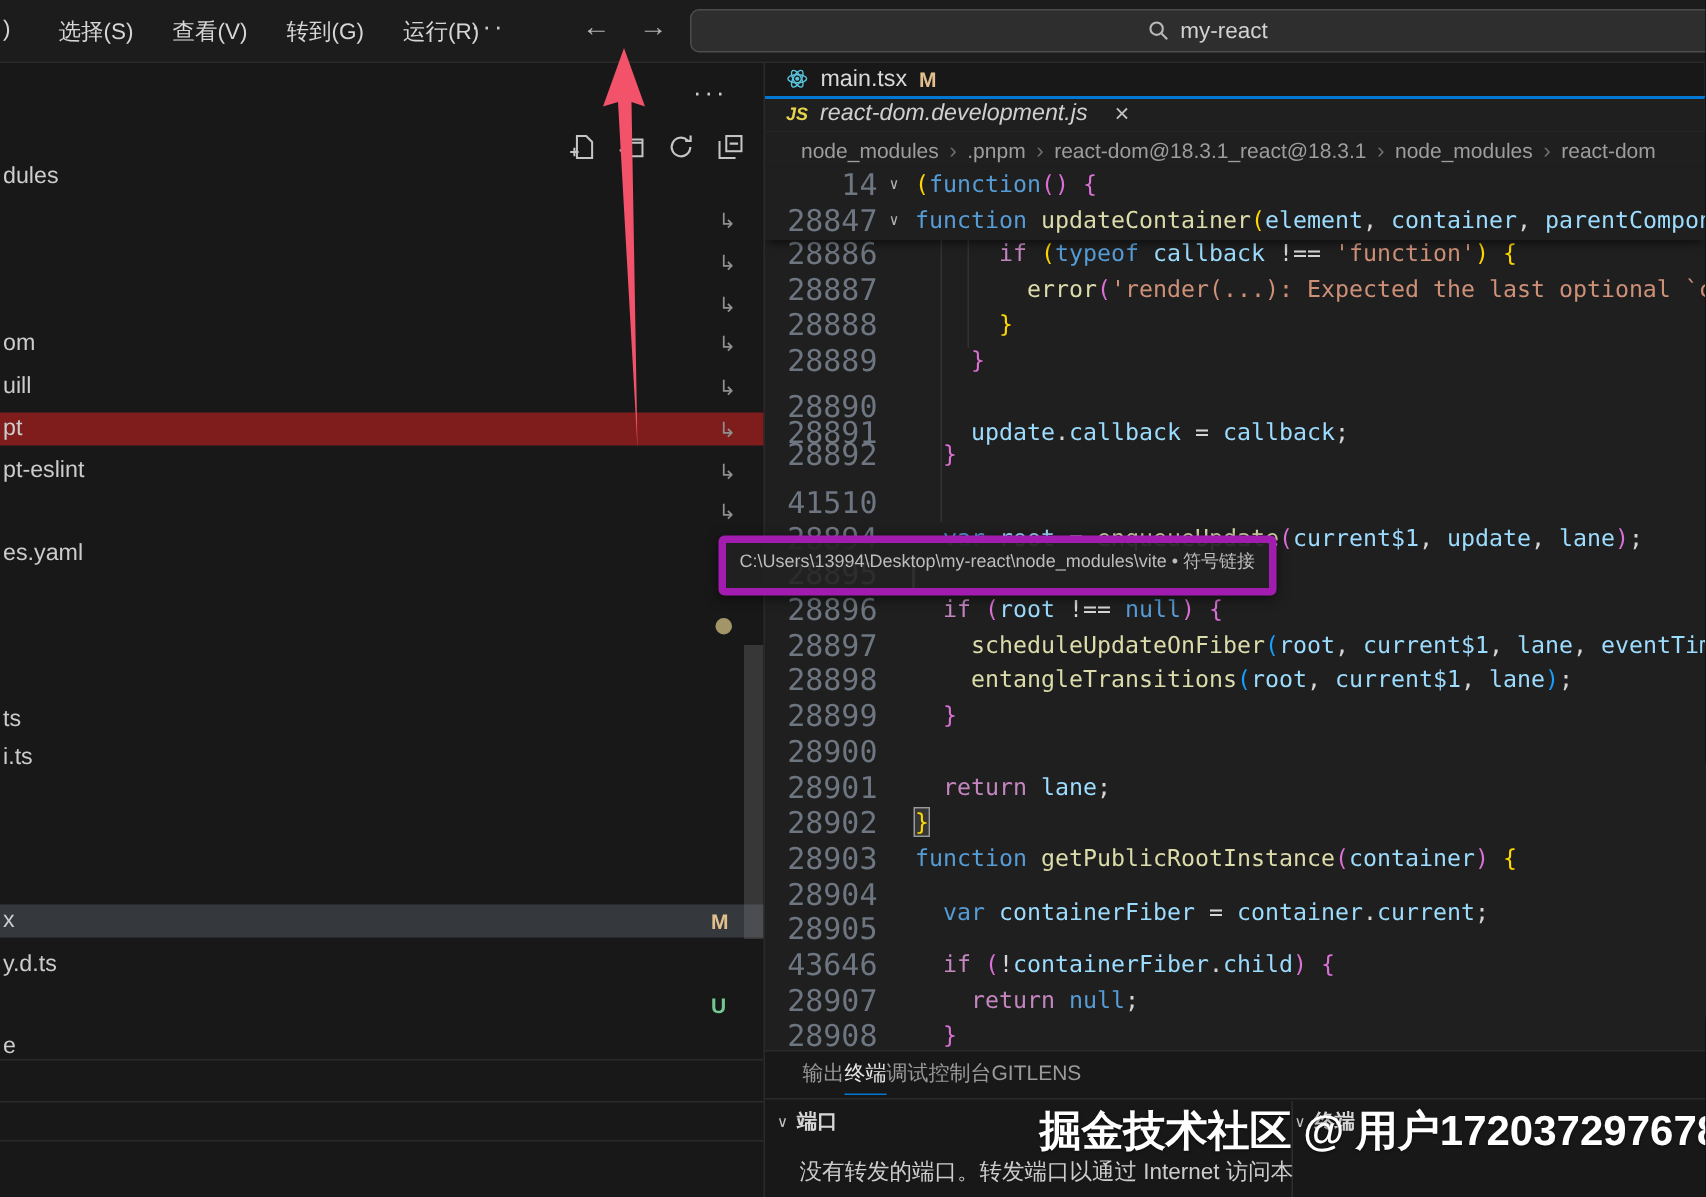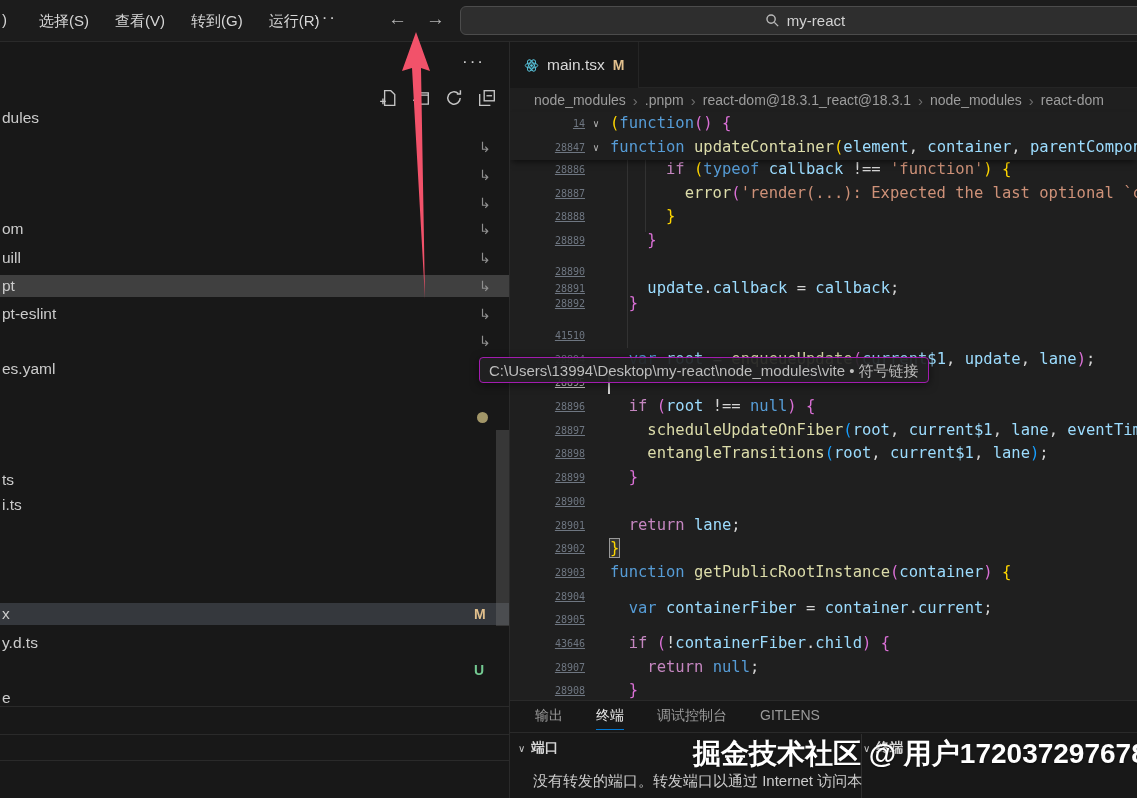--- a/index.html
+++ b/index.html
@@ -19,77 +19,77 @@
   .nav-fwd { left:426px; }
   .searchbox { position:absolute; left:460px; top:6px; width:690px; height:29px; background:#2e2e2e;
     border:1px solid #4c4c4c; border-radius:6px; display:flex; align-items:center; justify-content:center; gap:7px; }
   .searchbox span { font-size:15px; color:#d2d2d2; }
   
   .sidebar { position:absolute; left:0; top:42px; width:510px; height:756px; background:#181818; border-right:1px solid #2a2a2a; overflow:hidden; }
   .sb-more { position:absolute; left:462px; top:10px; font-size:17px; color:#cfcfcf; letter-spacing:2px; }
   .sb-tools { position:absolute; left:378px; top:46px; display:flex; gap:13px; }
   .sb-tools .tbtn { width:20px; height:20px; display:flex; align-items:center; justify-content:center; }
   .srow { position:absolute; left:0; width:510px; height:22px; line-height:22px; }
-  .srow.hl1 { background:#404040; }
+  .srow.hl1 { background:#7f1d1d; }
   .srow.hl2 { background:#35383d; }
   .slabel { position:absolute; left:2px; font-size:15.5px; color:#cccccc; }
   .ssym { position:absolute; left:479px; font-size:14px; color:#8f8f8f; }
   .sbadge { position:absolute; left:474px; font-size:14px; font-weight:bold; }
   .sbadge.modified { color:#e2c08d; }
   .sbadge.untracked { color:#73c991; }
   .sb-div { position:absolute; left:0; width:510px; height:1px; background:#2a2a2a; }
   .sb-scroll { position:absolute; left:496px; top:388px; width:13px; height:196px; background:rgba(121,121,121,0.32); }
   .sb-dot { position:absolute; left:477px; top:370px; width:11px; height:11px; border-radius:50%; background:#a29668; }
   
   .editor { position:absolute; left:510px; top:42px; width:627px; height:658px; background:#1f1f1f; overflow:hidden; }
-  .tabbar { position:absolute; left:0; top:0; width:627px; height:46px; background:#181818; border-bottom:1px solid #252525; display:flex; }
+  .tabbar { position:absolute; left:0; top:0; width:627px; height:46px; background:#181818; border-bottom:1px solid #252525; display:flex;flex-direction:column; }
   .tab { height:46px; display:flex; align-items:center; padding:0 14px; gap:8px; border-right:1px solid #252525; background:#181818; }
   .tab.active { background:#1f1f1f; border-top:2px solid #0078d4; }
   .tlabel { font-size:15.5px; color:#d8d8d8; white-space:nowrap; }
   .tlabel.it { font-style:italic; color:#cfcfcf; }
   .tmod { font-size:14px; font-weight:bold; color:#e2c08d; }
   .jsbadge { font-size:12px; font-weight:bold; font-style:italic; color:#e8d44d; }
   .tclose { font-size:17px; color:#c0c0c0; margin-left:10px; }
   .ticon svg { display:block; }
   .breadcrumb { position:absolute; left:0; top:46px; width:627px; height:24px; display:flex; align-items:center; padding-left:24px; gap:7px; white-space:nowrap; overflow:hidden; }
   .bitem { font-size:14px; color:#9d9d9d; }
   .bsep { font-size:15px; color:#6f6f6f; }
   
   .mono, .lcode, .lnum { font-family:"DejaVu Sans Mono","Liberation Mono",monospace; }
   .sticky { position:absolute; left:0; top:70px; width:627px; height:48px; background:#1f1f1f; z-index:5;
     box-shadow:0 4px 6px -2px rgba(0,0,0,0.55); }
   .codearea { position:absolute; left:0; top:116px; width:627px; height:542px; overflow:hidden; }
   .cl { position:absolute; left:0; width:627px; height:23.7px; line-height:23.7px; }
-  .lnum { position:absolute; left:0; width:75px; text-align:right; color:#6e7681; font-size:10px;text-decoration:underline; }
+  .lnum { position:absolute; left:0; width:75px; text-align:right; color:#6e7681; font-size:20px; }
   .lnum.cur { color:#c6c6c6; }
   .fold { position:absolute; left:83px; top:0; font-size:10px; color:#b5b5b5; line-height:23.7px; }
   .lcode { position:absolute; left:100px; white-space:pre; font-size:15.5px; color:#d4d4d4; }
   .tk-kw { color:#569cd6; } .tk-ctrl { color:#c586c0; } .tk-fn { color:#dcdcaa; }
   .tk-v { color:#9cdcfe; } .tk-s { color:#ce9178; } .tk-p { color:#d4d4d4; }
   .tk-b1 { color:#ffd700; } .tk-b2 { color:#da70d6; } .tk-b3 { color:#179fff; }
   .tk-mt { outline:1px solid #999; background:rgba(110,110,110,0.3); }
   .guide { position:absolute; width:1px; background:#323232; }
   .cursorbar { position:absolute; left:98px; top:329px; width:2px; height:23px; background:#d4d4d4; z-index:3; }
   
   .panel { position:absolute; left:510px; top:700px; width:627px; height:98px; background:#181818; border-top:1px solid #2a2a2a; }
-  .ptabs { position:absolute; left:25px; top:0; height:30px; display:flex; gap:33px; align-items:center; }
+  .ptabs { position:absolute; left:25px; top:0; height:30px; display:flex; align-items:center; }
   .ptab { font-size:14px; color:#9a9a9a; height:28px; line-height:26px; }
   .ptab.active { color:#e7e7e7; border-bottom:1.5px solid #0078d4; }
   .panel-sep { position:absolute; left:0; top:31px; width:627px; height:1px; background:#2a2a2a; }
   .sect { position:absolute; top:38px; display:flex; align-items:center; gap:6px; }
   .sect .chev { font-size:10px; color:#c5c5c5; }
   .sect .slbl { font-size:13.5px; font-weight:bold; color:#d6d6d6; }
   .sect-ports { left:8px; }
   .sect-term { left:353px; }
   .panel-vdiv { position:absolute; left:351px; top:33px; width:1px; height:65px; background:#2e2e2e; }
   .ports-empty { position:absolute; left:23px; top:71px; font-size:15px; color:#cccccc; white-space:nowrap; }
   
-  .tooltip { position:absolute; left:479px; top:357px; height:26px; line-height:21px; padding:2px 9px;
-    background:rgba(33,33,34,0.93); border:1px solid #a21caf; border-radius:4px;
-    font-size:15px; color:#bdbdbd; white-space:nowrap; z-index:20; box-shadow:0 2px 8px rgba(0,0,0,0.5); }
+  .tooltip { position:absolute; left:479px; top:357px; height:40px; line-height:21px; padding:2px 9px;
+    background:rgba(33,33,34,0.93); border:5px solid #a21caf; border-radius:4px;
+    font-size:12px; color:#bdbdbd; white-space:nowrap; z-index:20; box-shadow:0 2px 8px rgba(0,0,0,0.5); }
   .watermark { position:absolute; left:693px; top:735px; font-size:28px; font-weight:600; color:#ffffff;
     white-space:nowrap; z-index:30; text-shadow:0 1px 2px rgba(0,0,0,0.55); }
   .annot { position:absolute; left:0; top:0; z-index:40; pointer-events:none; }
   svg.iconsvg { display:block; }
 </style>
 </head>
 <body>
 
 <div class="screen">
 
@@ -213,20 +213,25 @@
               <g fill="none" stroke="#58c4dc" stroke-width="1.5">
                 <ellipse cx="12" cy="12" rx="10" ry="4.2"></ellipse>
                 <ellipse cx="12" cy="12" rx="10" ry="4.2" transform="rotate(60 12 12)"></ellipse>
                 <ellipse cx="12" cy="12" rx="10" ry="4.2" transform="rotate(120 12 12)"></ellipse>
               </g>
             </svg>
           </span>
           <span class="tlabel">main.tsx</span>
           <span class="tmod">M</span>
         </div>
+        <div class="tab active">
+          <span class="jsbadge">JS</span>
+          <span class="tlabel it">react-dom.development.js</span>
+          <span class="tclose">×</span>
+        </div>
       </div>
     <div class="breadcrumb">
         <span class="bitem">node_modules</span>
         <span class="bsep">›</span>
         <span class="bitem">.pnpm</span>
         <span class="bsep">›</span>
         <span class="bitem">react-dom@18.3.1_react@18.3.1</span>
         <span class="bsep">›</span>
         <span class="bitem">node_modules</span>
         <span class="bsep">›</span>

